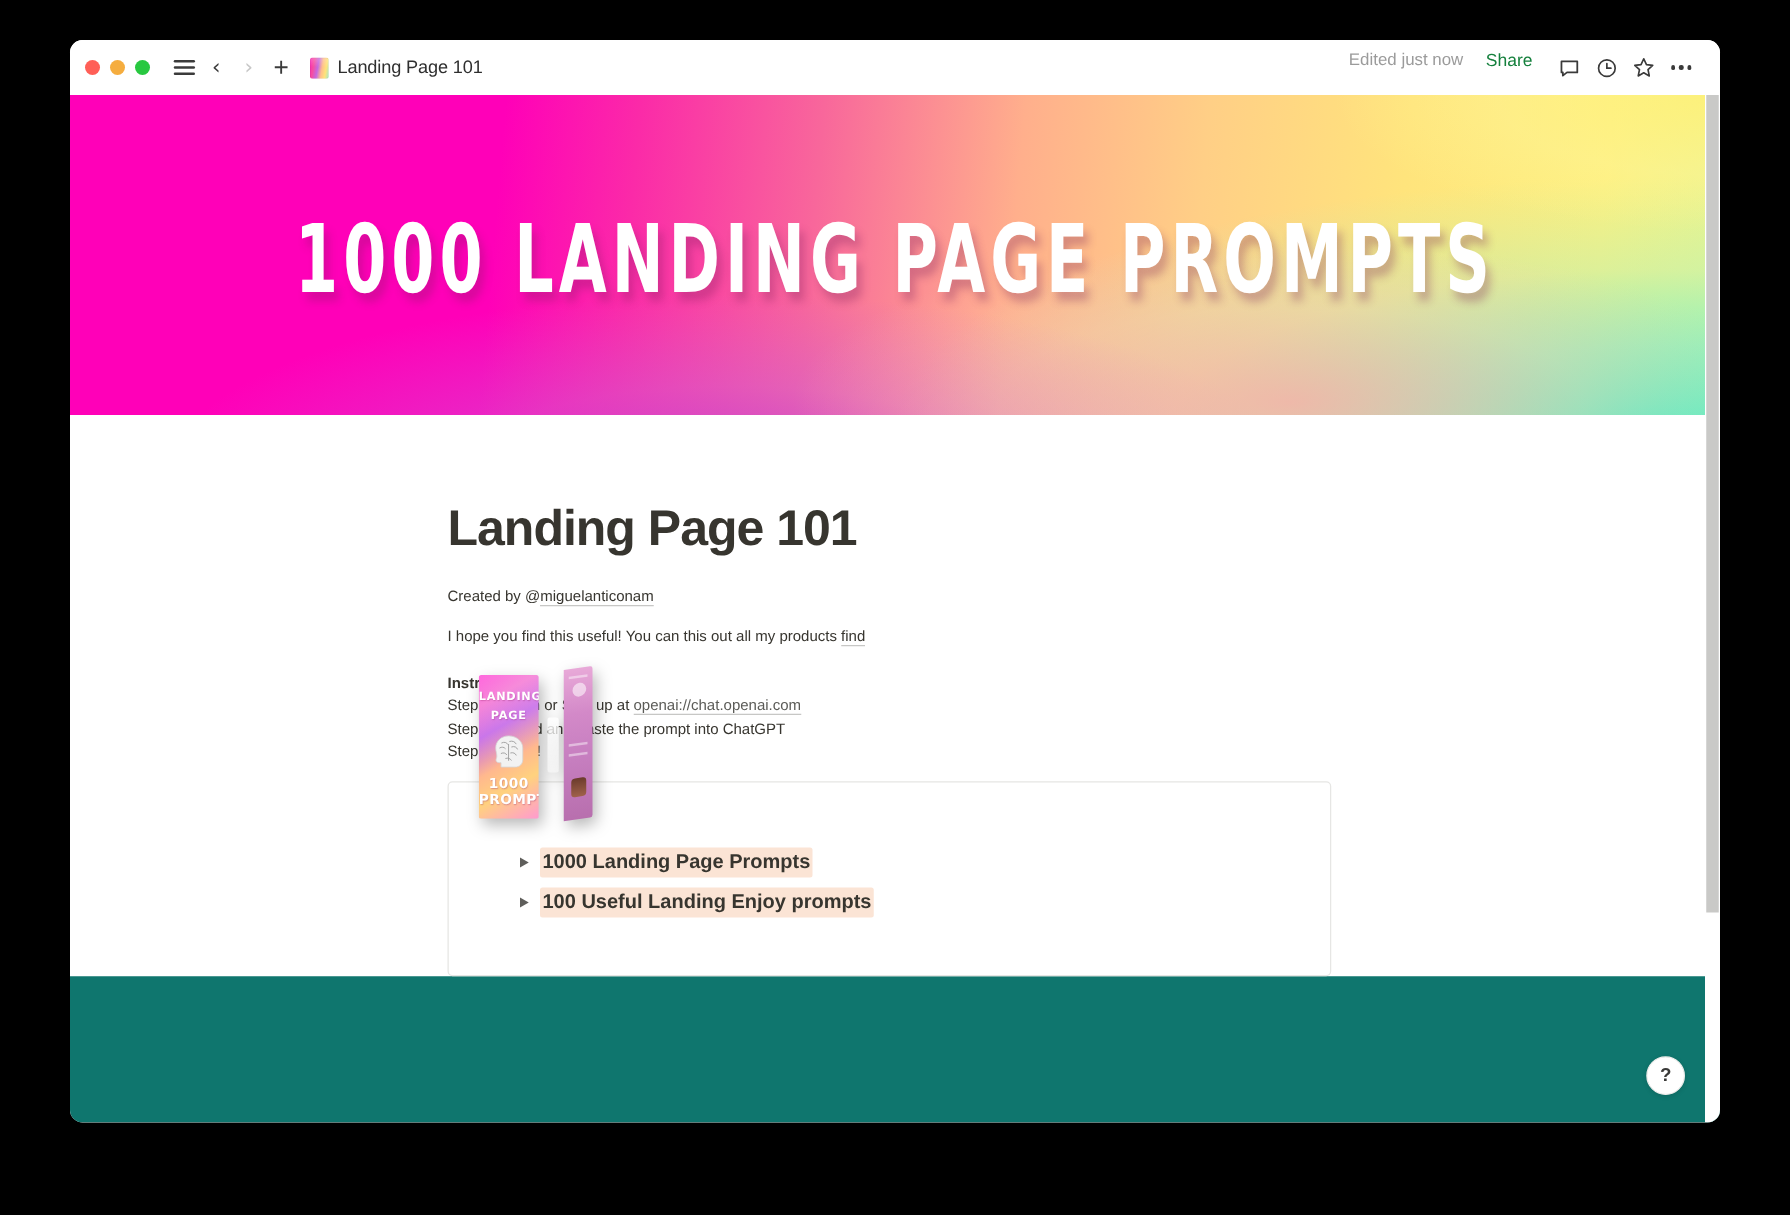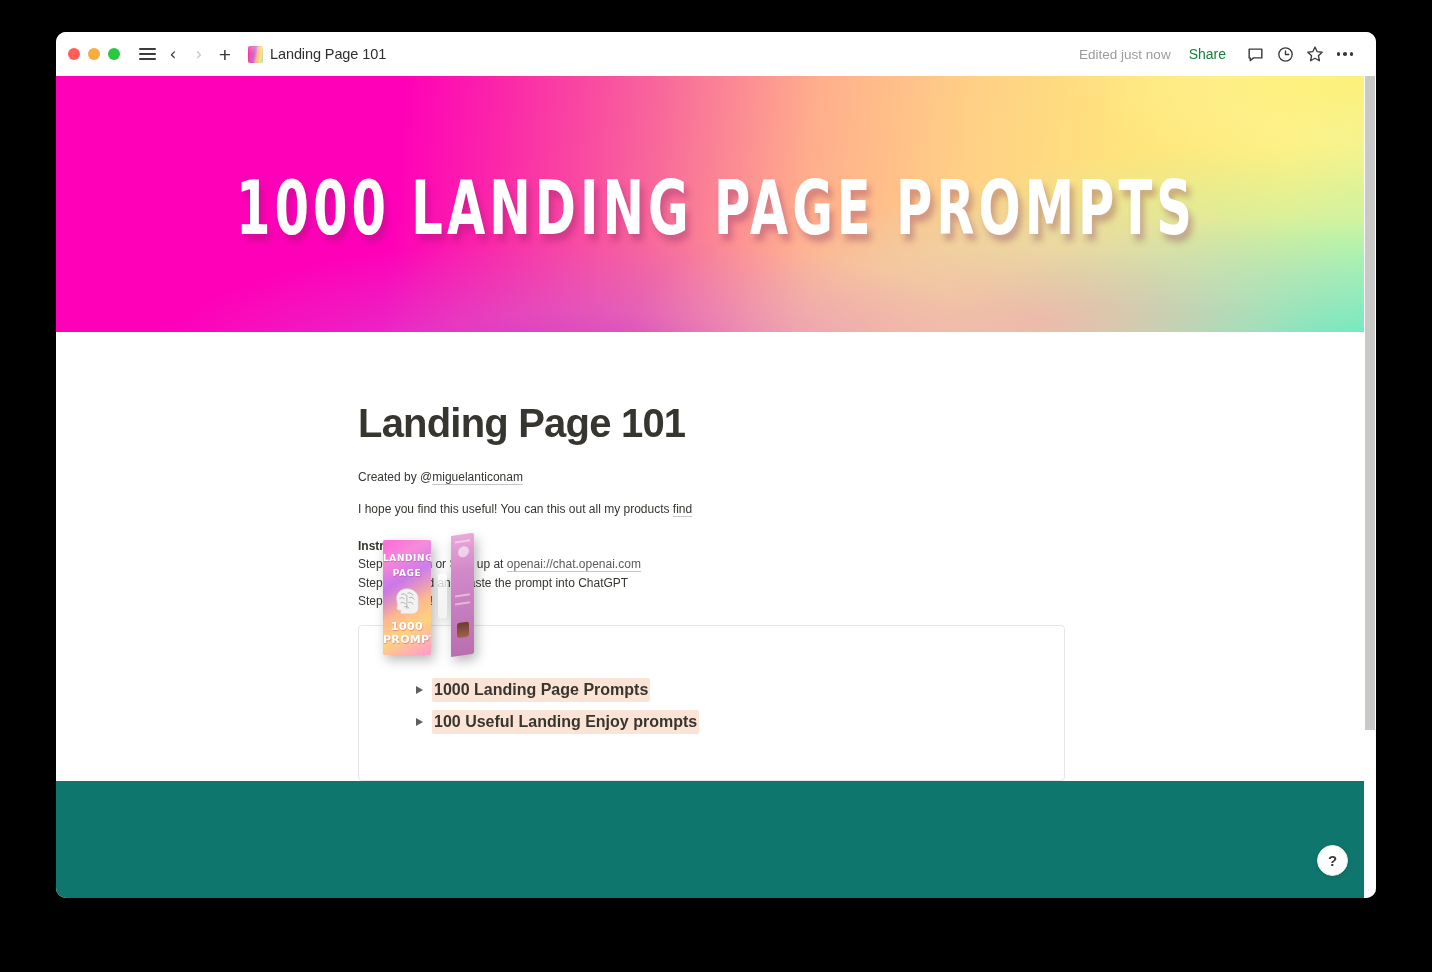--- a/index.html
+++ b/index.html
@@ -65,21 +65,21 @@
     flex: 0 0 auto;
   }
   #tab-title {
     font-size: 14.5px;
     color: #2f2f2f;
     letter-spacing: -0.1px;
     white-space: nowrap;
   }
   #tb-right {
     margin-left: auto;
-    display: flex; align-items: center; gap: 0px;
+    display: flex; align-items: flex-start; gap: 0px;
   }
   #edited-label {
     font-size: 13.5px; color: #9b9b9b; margin-right: 18px; white-space: nowrap;
   }
   #share-btn {
     font-size: 14px; color: #15803d; margin-right: 14px; cursor: pointer; white-space: nowrap;
   }
   .tb-right-icon {
     width: 30px; height: 28px;
     display:flex; align-items:center; justify-content:center;

